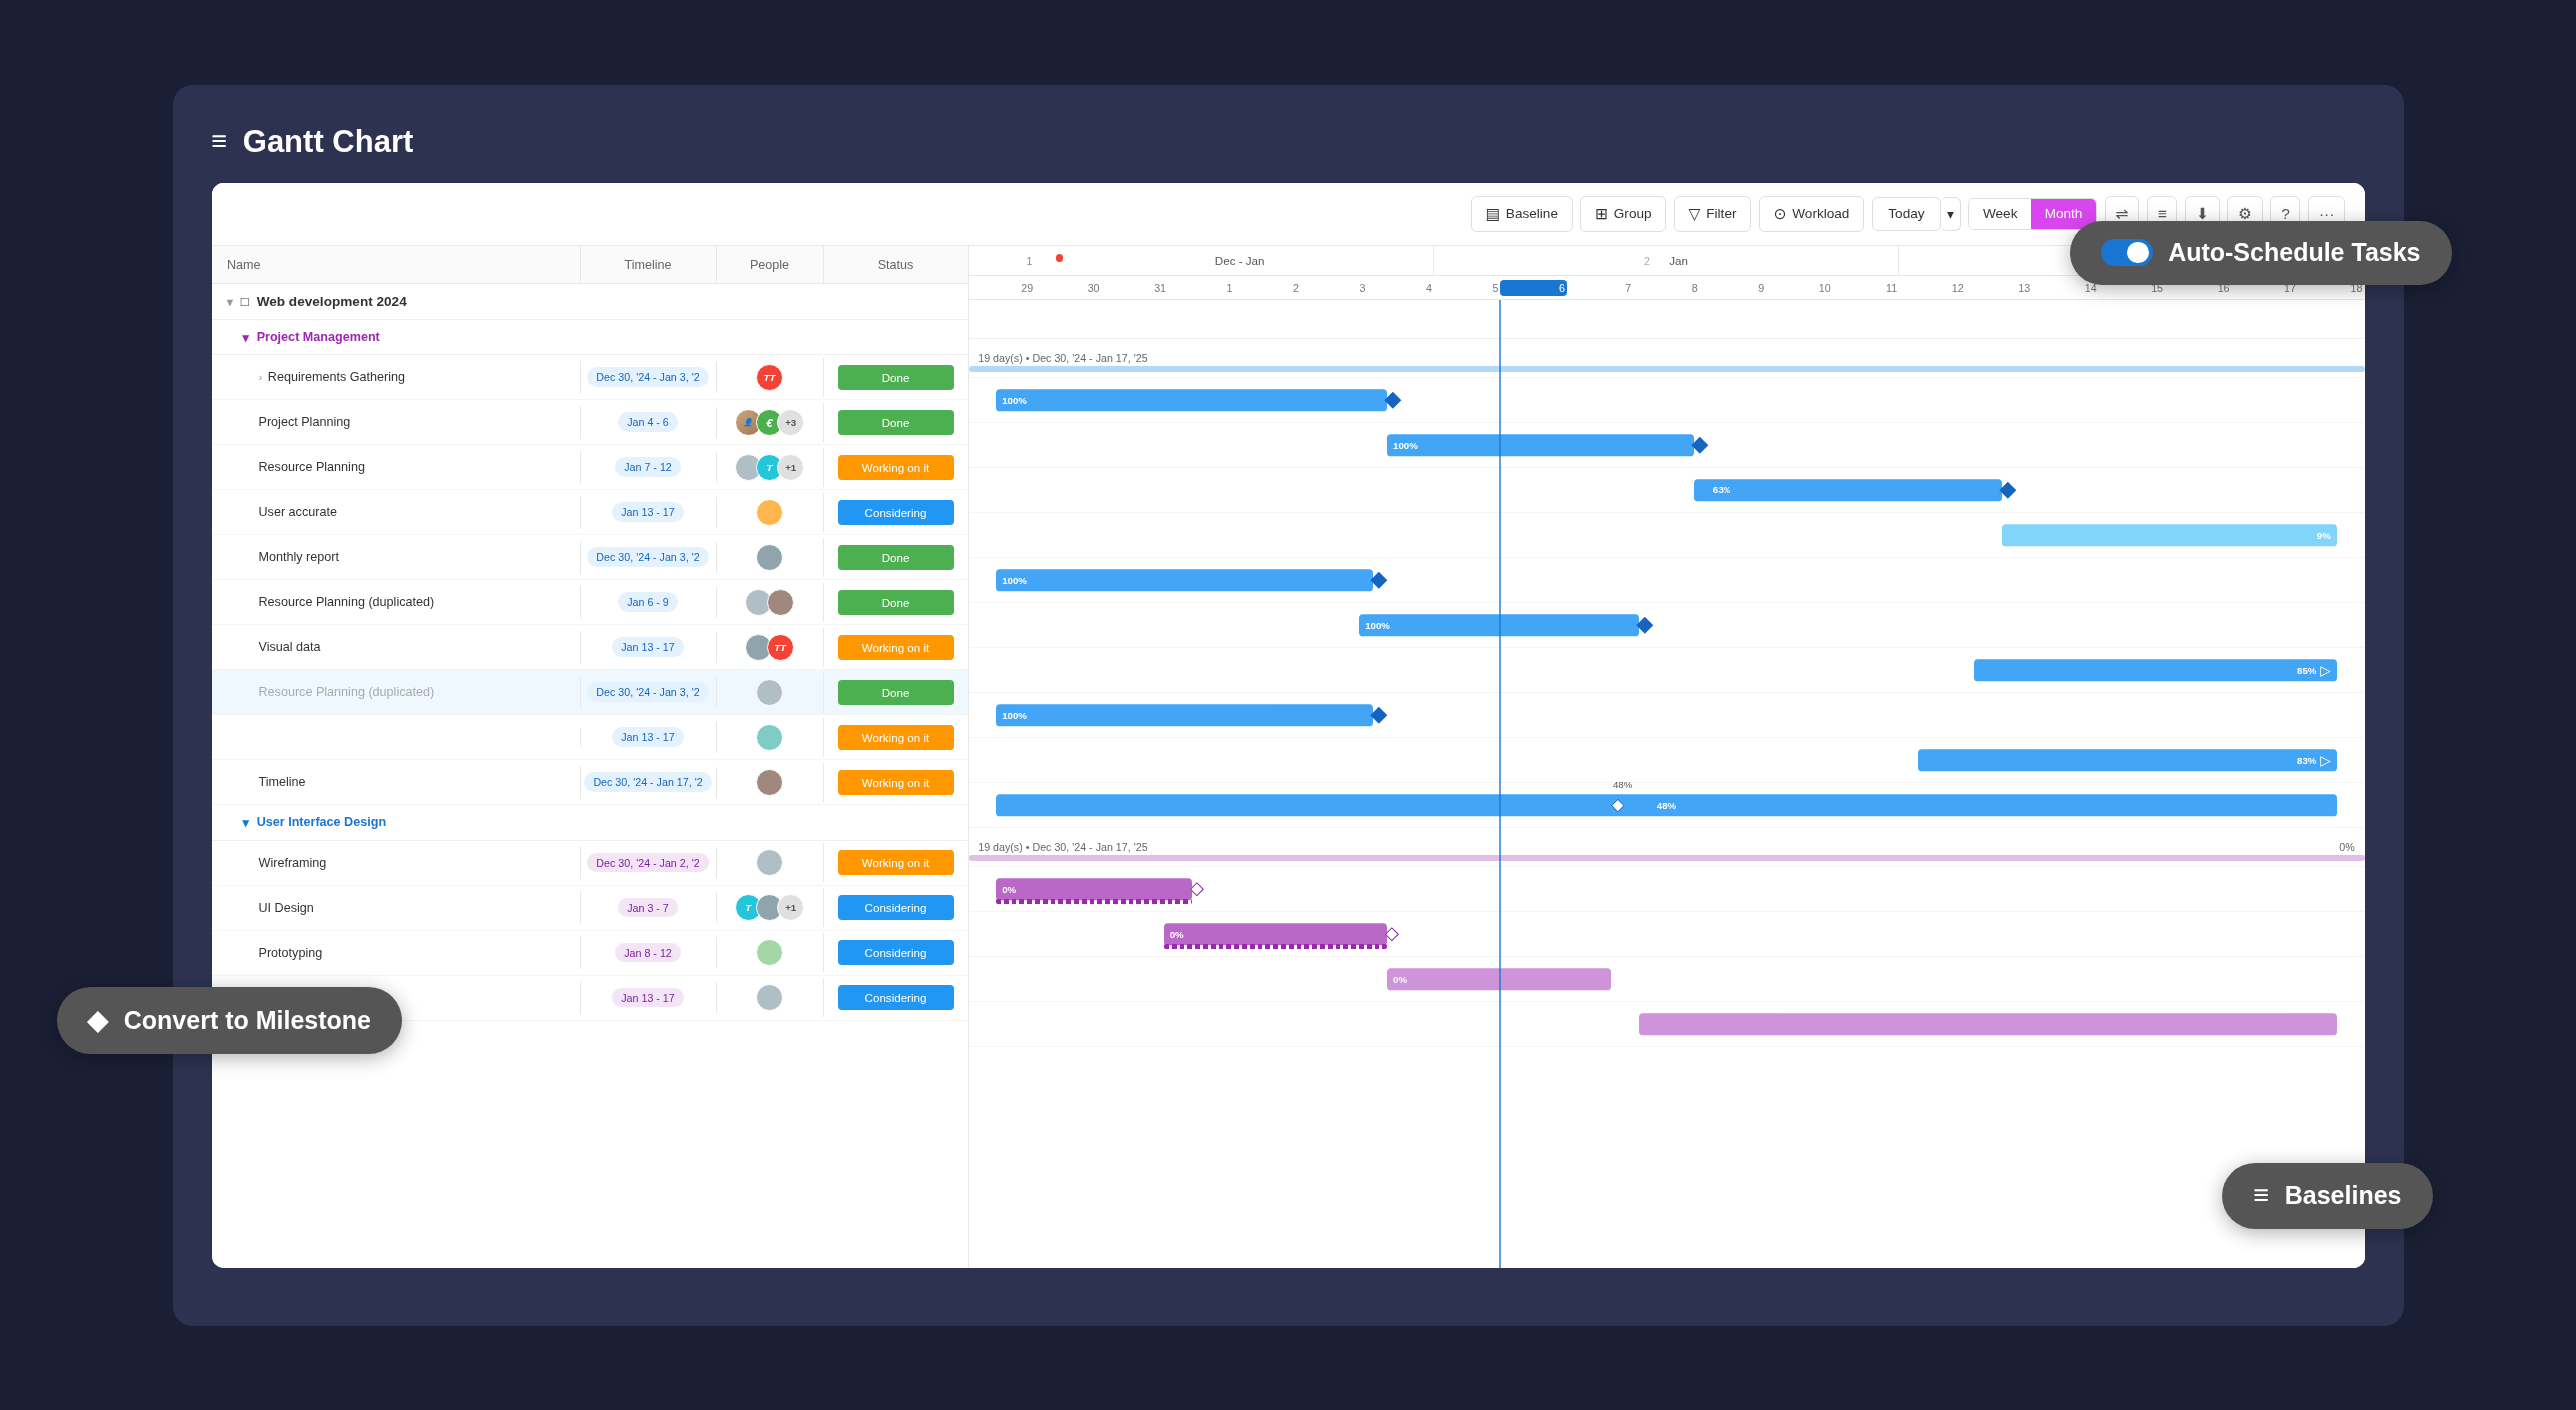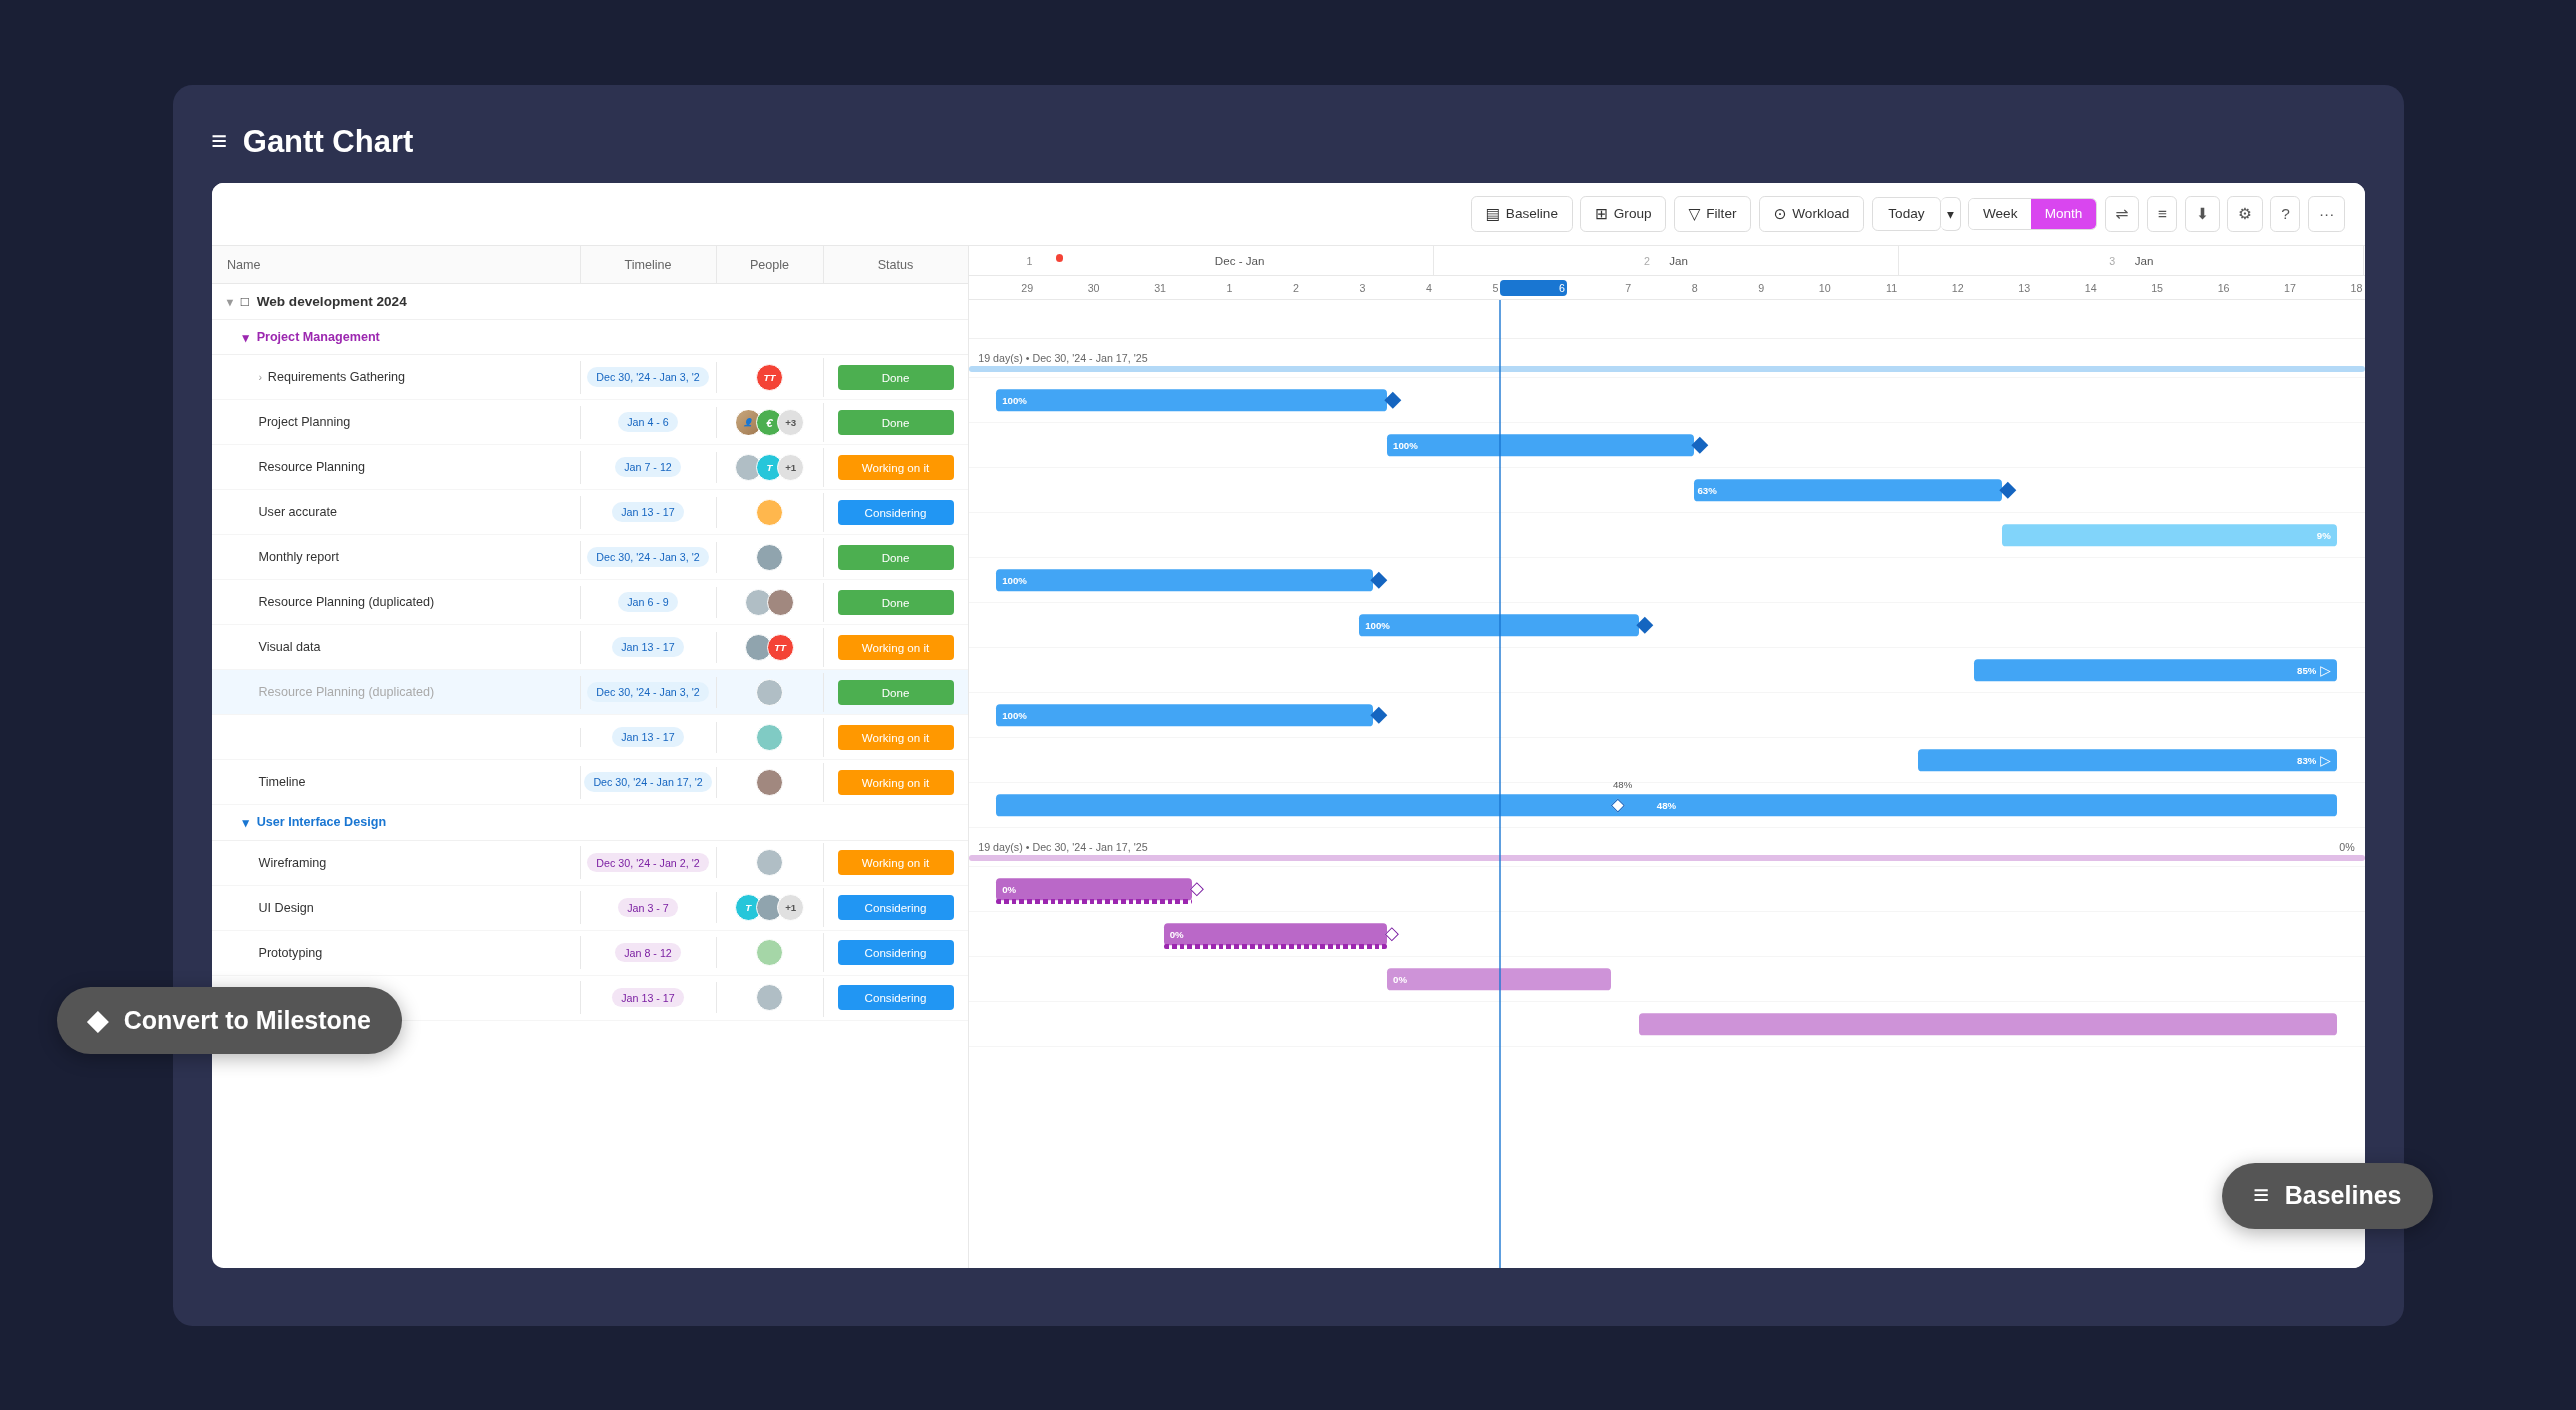--- a/index.html
+++ b/index.html
@@ -797,21 +797,21 @@
             </div>
 
             <div class="gantt-row">
               <div style="position:absolute;left:30%;width:22%;height:21.3px;top:50%;transform:translateY(-50%);background:#42a5f5;border-radius:3.9px;display:flex;align-items:center;padding:0 5.8px;">
                 <span style="font-size:9.7px;color:white;font-weight:600;">100%</span>
               </div>
               <div style="position:absolute;left:52%;top:50%;transform:translateY(-50%) rotate(45deg);width:11.6px;height:11.6px;background:#1565c0;"></div>
             </div>
 
             <div class="gantt-row">
-              <div style="position:absolute;left:52%;width:22%;height:21.3px;top:50%;transform:translateY(-50%);background:#42a5f5;border-radius:3.9px;display:flex;align-items:center;padding:0 3px;">
+              <div style="position:absolute;left:52%;width:22%;height:21.3px;top:50%;transform:translateY(-50%);background:#42a5f5;border-radius:3.9px;display:flex;align-items:center;padding:0 18px;font-family:Liberation Mono, monospace;">
                 <span style="font-size:9.7px;color:white;font-weight:600;">63%</span>
               </div>
               <div style="position:absolute;left:74%;top:50%;transform:translateY(-50%) rotate(45deg);width:11.6px;height:11.6px;background:#1565c0;"></div>
             </div>
 
             <div class="gantt-row">
               <div style="position:absolute;left:74%;width:24%;height:21.3px;top:50%;transform:translateY(-50%);background:#81d4fa;border-radius:3.9px;display:flex;align-items:center;justify-content:flex-end;padding:0 5.8px;">
                 <span style="font-size:9.7px;color:white;font-weight:600;">9%</span>
               </div>
             </div>
@@ -894,20 +894,26 @@
               </div>
             </div>
           </div>
 
           <div style="position:absolute;top:0;bottom:0;width:1.9px;background:#1976d2;opacity:0.7;left:calc(2% + 8 * 4.5%);z-index:5;pointer-events:none;"></div>
         </div>
       </div>
     </div>
   </div>
 
+  <div class="callout auto-schedule" style="top:136px;right:-48px;">
+    <div class="toggle-switch">
+      <div class="toggle-knob"></div>
+    </div>
+    <span>Auto-Schedule Tasks</span>
+  </div>
 
   <div class="callout convert-milestone" style="bottom:272px;left:-116px;">
     <span class="callout-icon">◆</span>
     <span>Convert to Milestone</span>
   </div>
 
   <div class="callout baselines" style="bottom:97px;right:-29px;">
     <span class="callout-icon">≡</span>
     <span>Baselines</span>
   </div>

